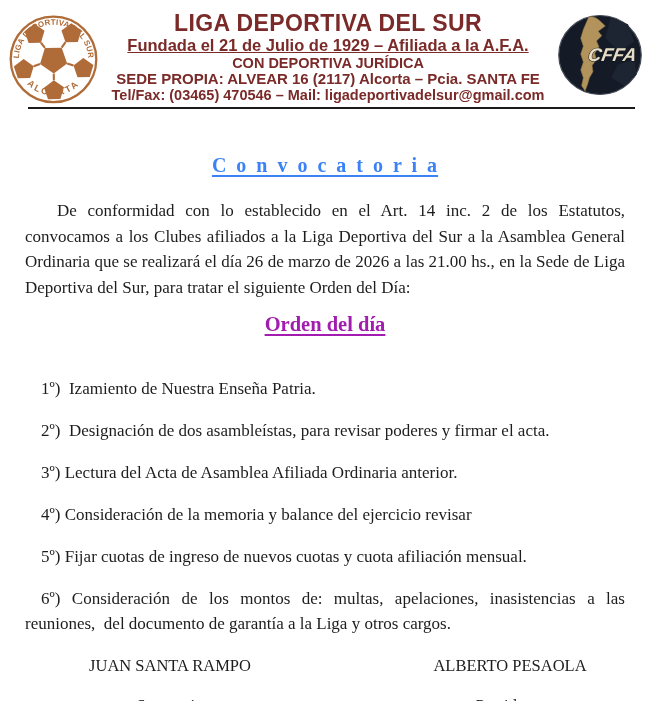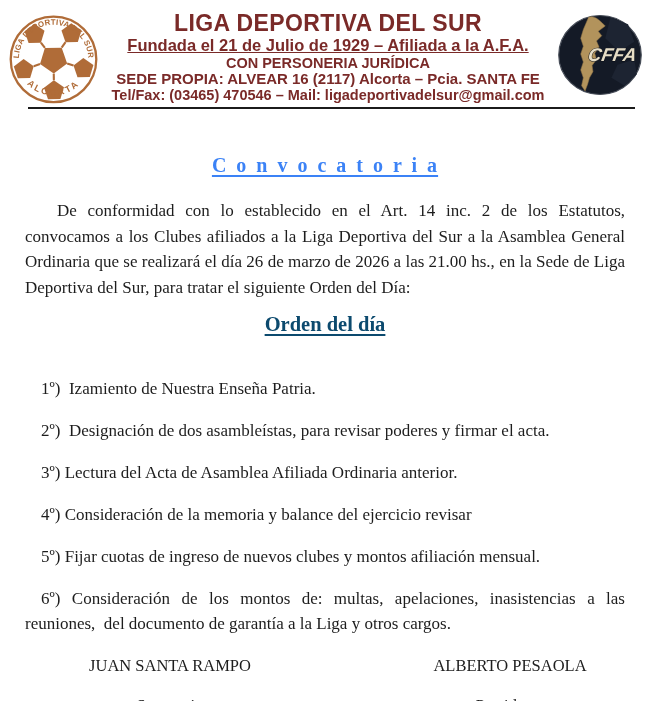--- a/index.html
+++ b/index.html
@@ -31,21 +31,21 @@
     margin:45px 0 0; text-align:center; font-size:20px; font-weight:700;
     letter-spacing:1px; word-spacing:3px; color:#3b82f6;
   }
   .doc-title span { text-decoration:underline; text-underline-offset:3px; }
 
   .intro {
     margin:21px 0 8px; text-align:justify; text-indent:32px;
     font-size:17px; line-height:25.5px;
   }
 
-  .agenda-heading { margin:13px 0 0; text-align:center; font-size:20.5px; font-weight:700; color:#0c4a6e; }
+  .agenda-heading { margin:13px 0 0; text-align:center; font-size:20.5px; font-weight:700; color:#a21caf; }
   .agenda-heading span { text-decoration:underline; text-underline-offset:3px; }
 
   .agenda-item { margin:17px 0 0; padding-left:16px; font-size:17px; line-height:25px; }
   .agenda-item.first { margin-top:40px; }
   .agenda-item.justified { padding-left:0; text-indent:16px; text-align:justify; }
 
   
   .signatures { display:flex; margin-top:20px; font-size:16.5px; }
   .sig { width:210px; text-align:center; }
   .sig-left  { margin-left:40px; }
@@ -86,21 +86,21 @@
         </text>
         <text font-family="Liberation Sans, sans-serif" font-size="9.5" font-weight="bold" fill="#b06c38" letter-spacing="2.4">
           <textPath href="#arcBot" startOffset="50%" text-anchor="middle">ALCORTA</textPath>
         </text>
       </svg>
     </div>
 
     <div class="lh-text">
       <div class="lh-org">LIGA DEPORTIVA DEL SUR</div>
       <div class="lh-founded">Fundada el 21 de Julio de 1929 – Afiliada a la A.F.A.</div>
-      <div class="lh-legal">CON PERSONERIA JURÍDICA</div>
+      <div class="lh-legal">CON DEPORTIVA JURÍDICA</div>
       <div class="lh-address">SEDE PROPIA: ALVEAR 16 (2117) Alcorta – Pcia. SANTA FE</div>
       <div class="lh-contact">Tel/Fax: (03465) 470546 – Mail: ligadeportivadelsur@gmail.com</div>
     </div>
 
     <div class="fed-badge">
       <svg viewBox="0 0 100 98" width="88" height="86">
         <ellipse cx="50" cy="49" rx="47" ry="45" fill="#141a26" stroke="#474d58" stroke-width="1.4"></ellipse>
         <path d="M62,6 L82,14 L89,34 L72,45 L56,30 Z" fill="#1d2432"></path>
         <path d="M70,60 L89,54 L92,71 L78,84 L63,75 Z" fill="#1d2432"></path>
         <path d="M37,6 C42,4 47,7 52,12 L56,16 L48,22 L52,27 L46,33 L49,40 L44,47 L46,54 L41,61 L42,68 L38,75 L36,82 L33,90 L29,84 L31,75 L28,66 L31,57 L28,48 L31,39 L28,30 L31,20 Z" fill="#b2935c" stroke="#8f7344" stroke-width="0.6"></path>
@@ -120,21 +120,21 @@
     <p class="intro">De conformidad con lo establecido en el Art. 14 inc. 2 de los Estatutos, convocamos a los Clubes afiliados a la Liga Deportiva del Sur a la Asamblea General Ordinaria que se realizará el día 26 de marzo de 2026 a las 21.00 hs., en la Sede de Liga Deportiva del Sur, para tratar el siguiente Orden del Día:</p>
 
     <h2 class="agenda-heading">
       <span>Orden del día</span>
     </h2>
 
     <p class="agenda-item first">1º) &nbsp;Izamiento de Nuestra Enseña Patria.</p>
     <p class="agenda-item">2º) &nbsp;Designación de dos asambleístas, para revisar poderes y firmar el acta.</p>
     <p class="agenda-item">3º) Lectura del Acta de Asamblea Afiliada Ordinaria anterior.</p>
     <p class="agenda-item">4º) Consideración de la memoria y balance del ejercicio revisar</p>
-    <p class="agenda-item">5º) Fijar cuotas de ingreso de nuevos clubes y montos afiliación mensual.</p>
+    <p class="agenda-item">5º) Fijar cuotas de ingreso de nuevos cuotas y cuota afiliación mensual.</p>
     <p class="agenda-item justified">6º) Consideración de los montos de: multas, apelaciones, inasistencias a las reuniones, &nbsp;del documento de garantía a la Liga y otros cargos.</p>
 
     <div class="signatures">
       <div class="sig sig-left">
         <div class="sig-name">JUAN SANTA RAMPO</div>
         <div class="sig-role">Secretario</div>
       </div>
       <div class="sig sig-right">
         <div class="sig-name">ALBERTO PESAOLA</div>
         <div class="sig-role">Presidente</div>

